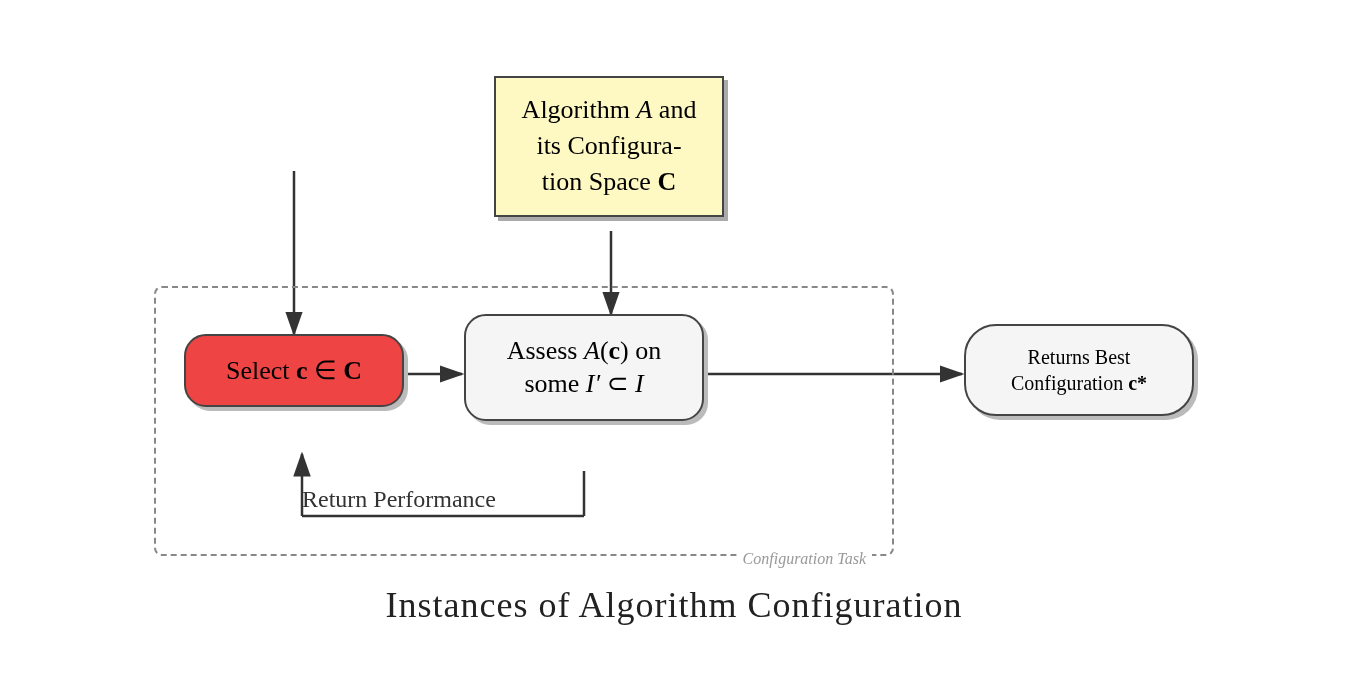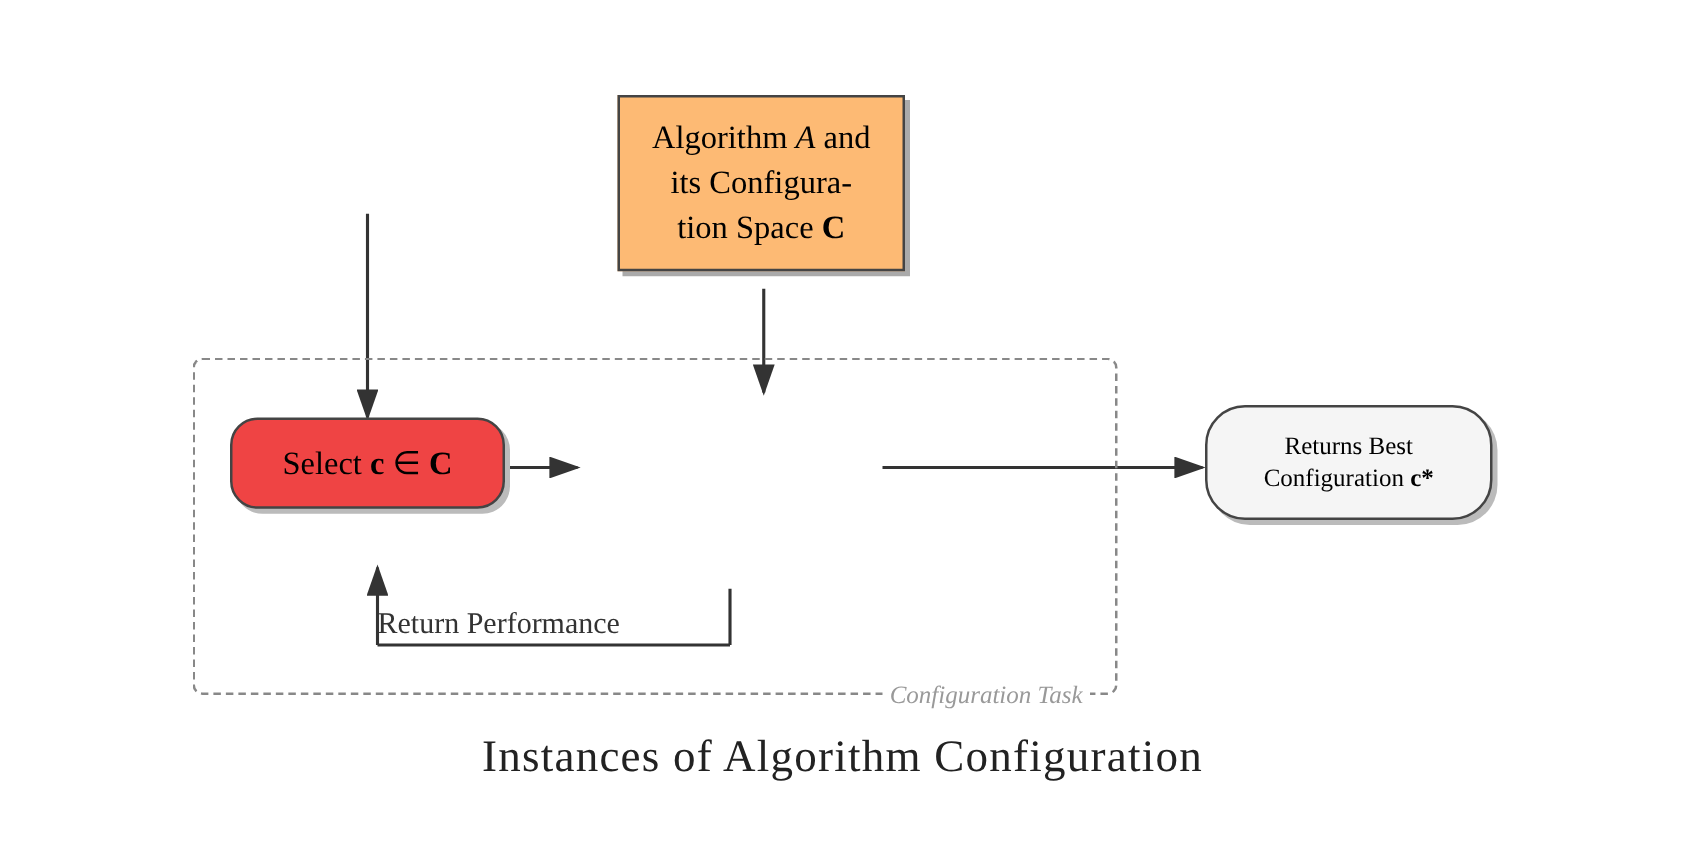--- a/index.html
+++ b/index.html
@@ -40,21 +40,21 @@
       text-align: center;
       line-height: 1.3;
     }
 
     .box-algorithm {
       position: absolute;
       top: 20px;
       left: 370px;
       width: 230px;
       padding: 14px 20px;
-      background: #fdba74;
+      background: #fef9c3;
       border: 2.5px solid #444;
       box-shadow: 4px 4px 0px #aaa;
       font-size: 26px;
       text-align: center;
       line-height: 1.4;
     }
 
     
     .config-task-box {
       position: absolute;
@@ -65,21 +65,21 @@
       border: 2.5px dashed #888;
       border-radius: 8px;
     }
 
     .config-task-label {
       position: absolute;
       bottom: -14px;
       right: 20px;
       background: #fff;
       padding: 0 6px;
-      font-size: 20px;
+      font-size: 16px;
       color: #999;
       font-style: italic;
     }
 
     
     .box-select {
       position: absolute;
       top: 278px;
       left: 60px;
       width: 220px;
@@ -196,20 +196,23 @@
   </div>
 
   <div class="config-task-box">
     <span class="config-task-label">Configuration Task</span>
   </div>
 
   <div class="box-select">
     <span>Select <span class="bold">c</span> ∈ <span class="bold">C</span></span>
   </div>
 
+  <div class="box-assess">
+    <span>Assess <span class="italic">A</span>(<span class="bold">c</span>) on<br>some <span class="italic">I′</span> ⊂ <span class="italic">I</span></span>
+  </div>
 
   <div class="box-returns">
     <span>Returns Best<br>Configuration <span class="bold">c*</span></span>
   </div>
 
   <div class="return-performance-label">Return Performance</div>
 
   <div class="title">Instances of Algorithm Configuration</div>
 
 </div>

